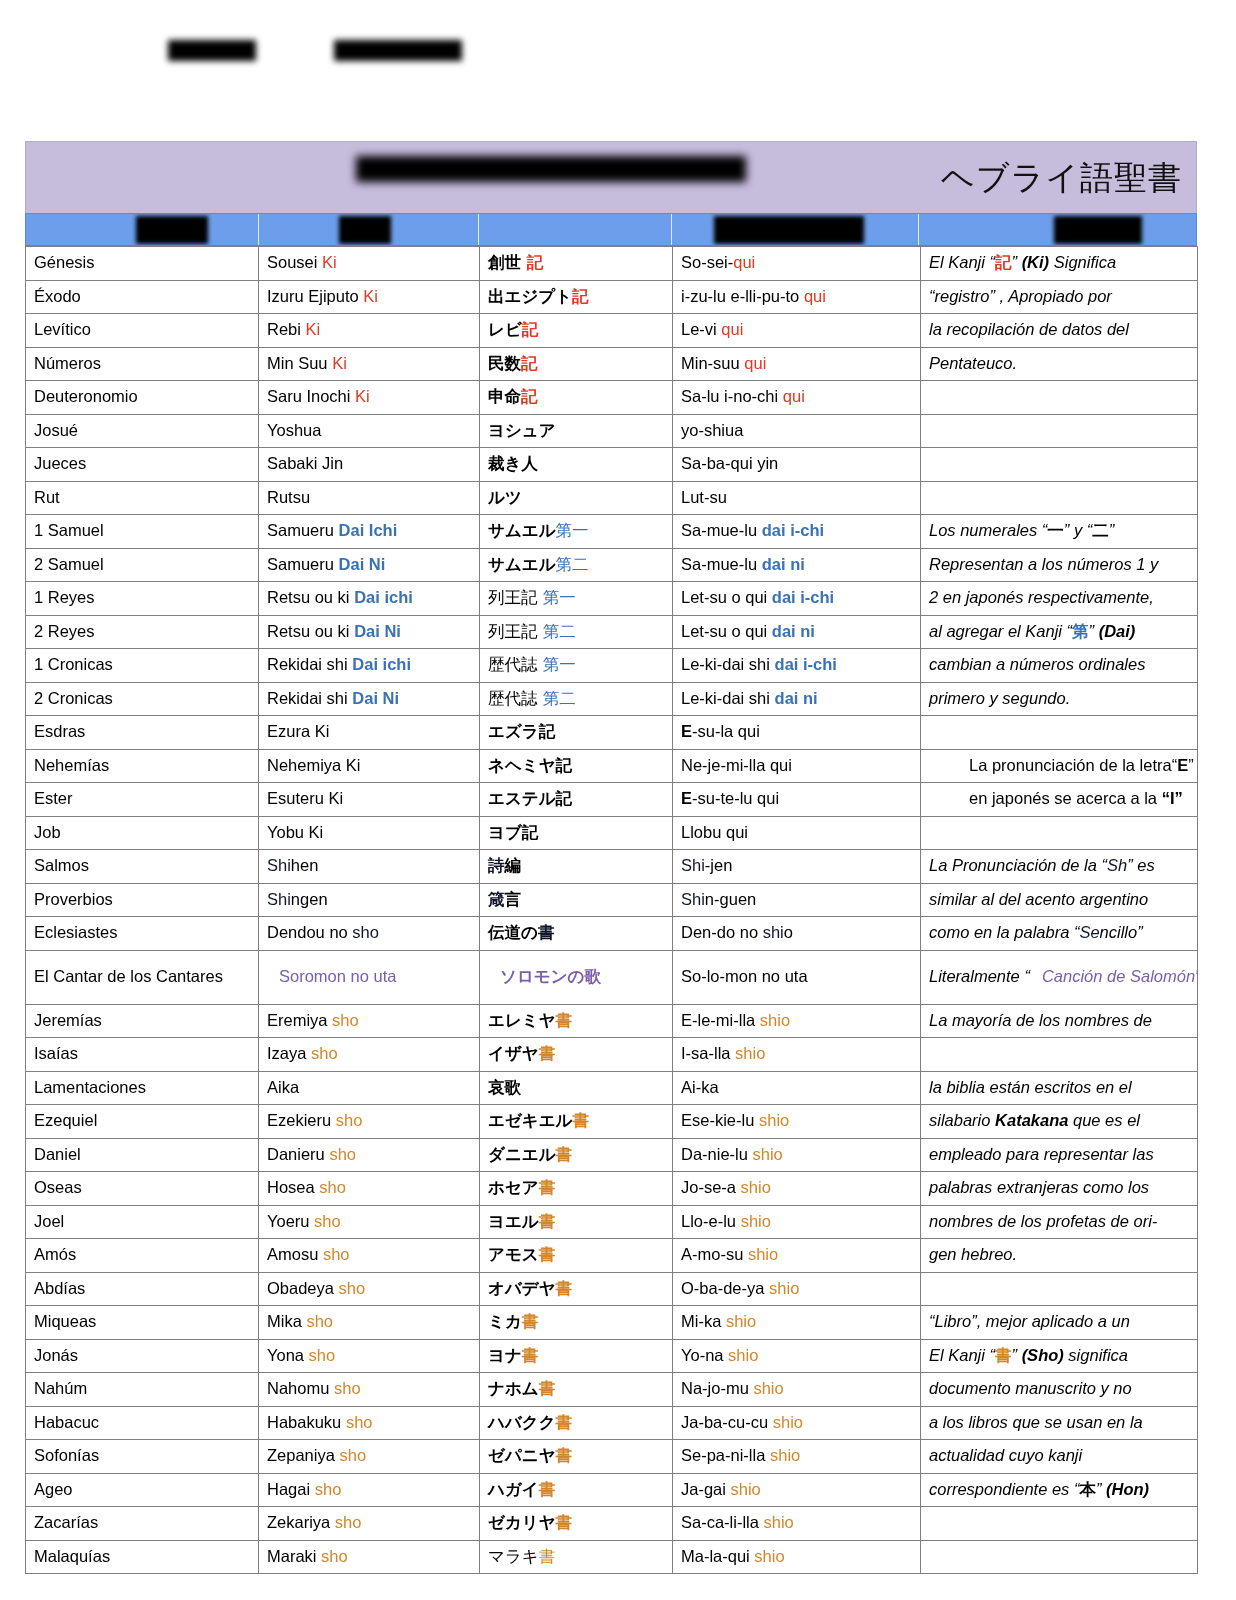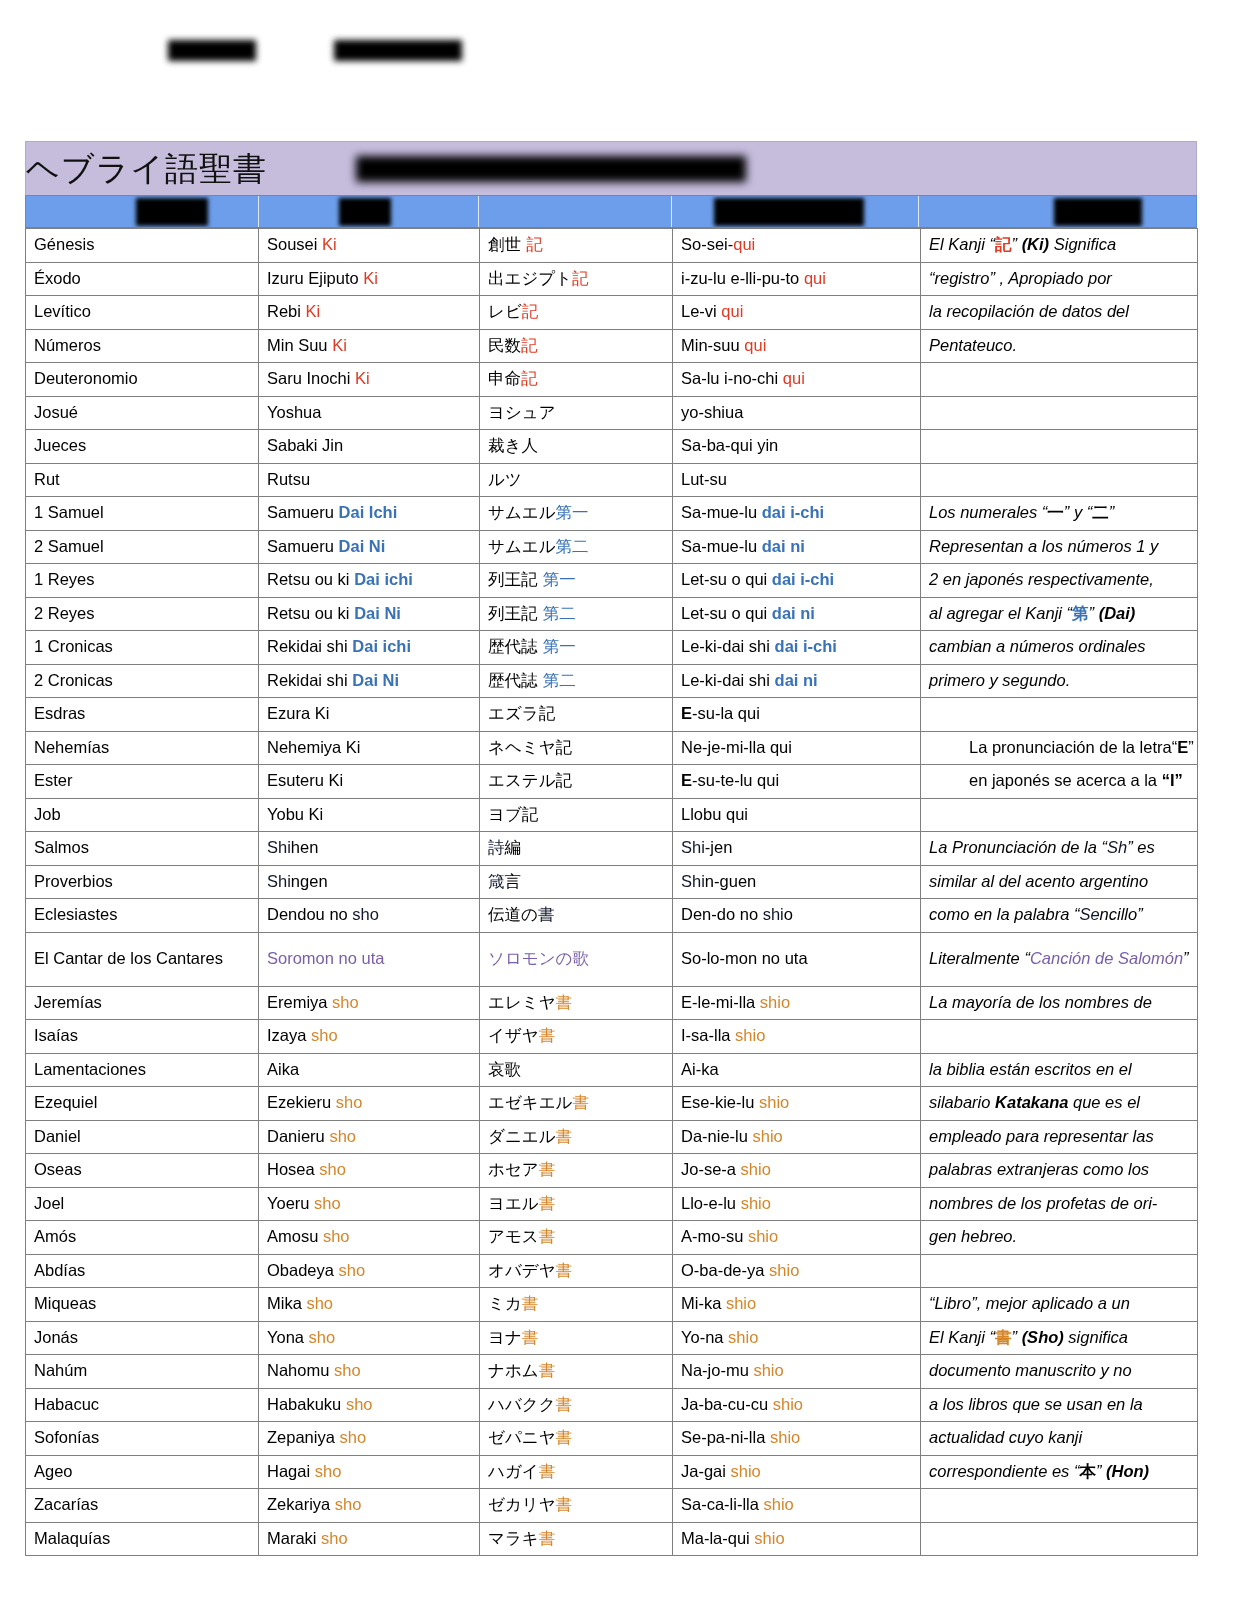--- a/index.html
+++ b/index.html
@@ -28,27 +28,27 @@
   .sheet{
     position:absolute;
     left:25px;
     top:141px;
     width:1172px;
   }
 
   
   .title-band{
     position:relative;
-    height:54px;
+    height:72px;
     background:#c6bcdc;
     border:1px solid #b3a9cf;
     border-bottom:none;
     display:flex;
     align-items:center;
-    justify-content:flex-start;
+    justify-content:flex-end;
     box-sizing:border-box;
     padding-right:14px;
     overflow:hidden;
   }
   .title-band .jp-title{
     font-family:"DejaVu Sans","Liberation Sans",sans-serif;
     font-size:33px;
     line-height:1;
     letter-spacing:1px;
     color:#111;
@@ -115,34 +115,34 @@
 
   td.c-es   { font-size:17px; }
   td.c-rom  { font-size:16.5px; }
   td.c-jp   { font-family:"DejaVu Sans","Liberation Sans",sans-serif; font-size:19px; }
   td.c-syl  { font-size:16.5px; }
   td.c-note { font-size:15.5px; font-style:italic; white-space:normal; }
   td.c-note.plain{ font-style:normal;padding-left:48px; }
 
   td.two-line{ white-space:normal; line-height:1.22; }
 
-  .jp-bold{ font-weight:normal; }
+  .jp-bold{ font-weight:bold; }
   .jp-thin{ font-weight:normal; }
 
   .b{font-weight:bold;}
   .i{font-style:italic;}
   .ni{font-style:normal;}
 
   
   .red   { color:#e03a24; }
   .blue  { color:#3a72b8; font-weight:bold;text-align:center; }
   .blue-n{ color:#3a72b8; }
   .green { color:#0f172a; }
   .orange{ color:#d4862a; }
-  .purple{ color:#7a5ea8; }
+  .purple{ color:#7a5ea8;margin-left:12px; }
 
   .kanji-inline{font-family:"DejaVu Sans","Liberation Sans",sans-serif;font-style:normal;}
 </style>
 </head>
 <body>
 
 <div class="redaction" id="redact-top-left"></div>
 <div class="redaction" id="redact-top-right"></div>
 <div class="redaction" id="redact-bottom"></div>
 

